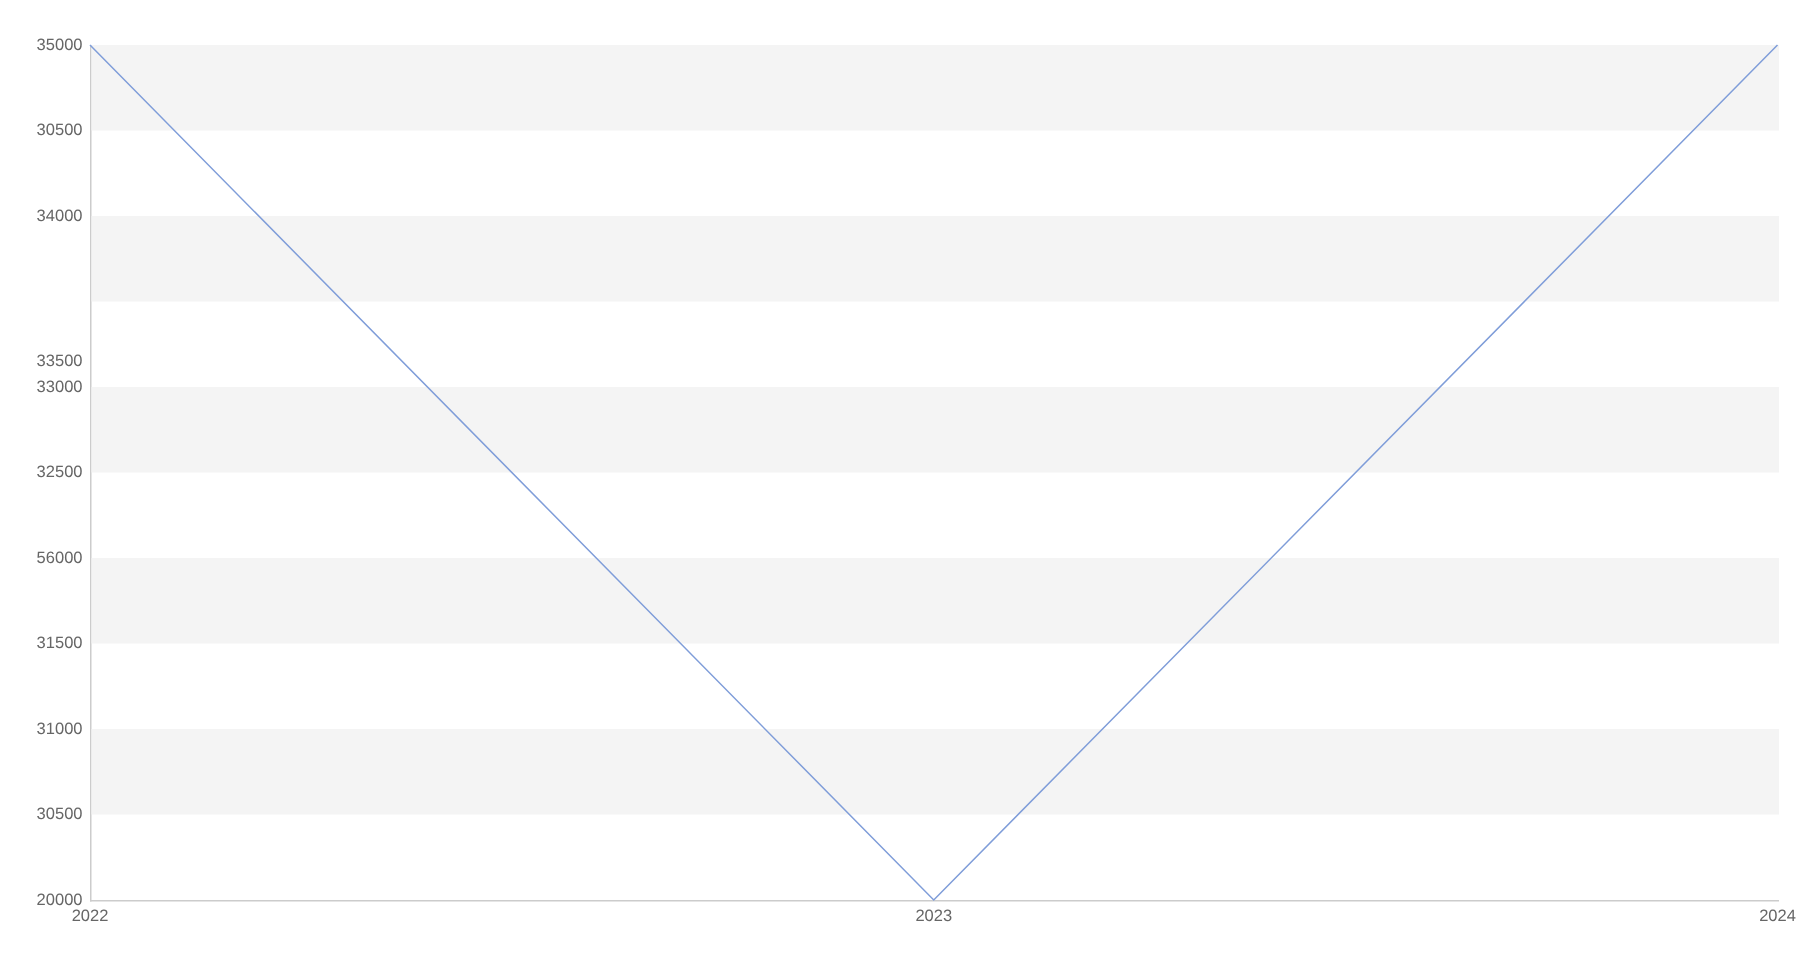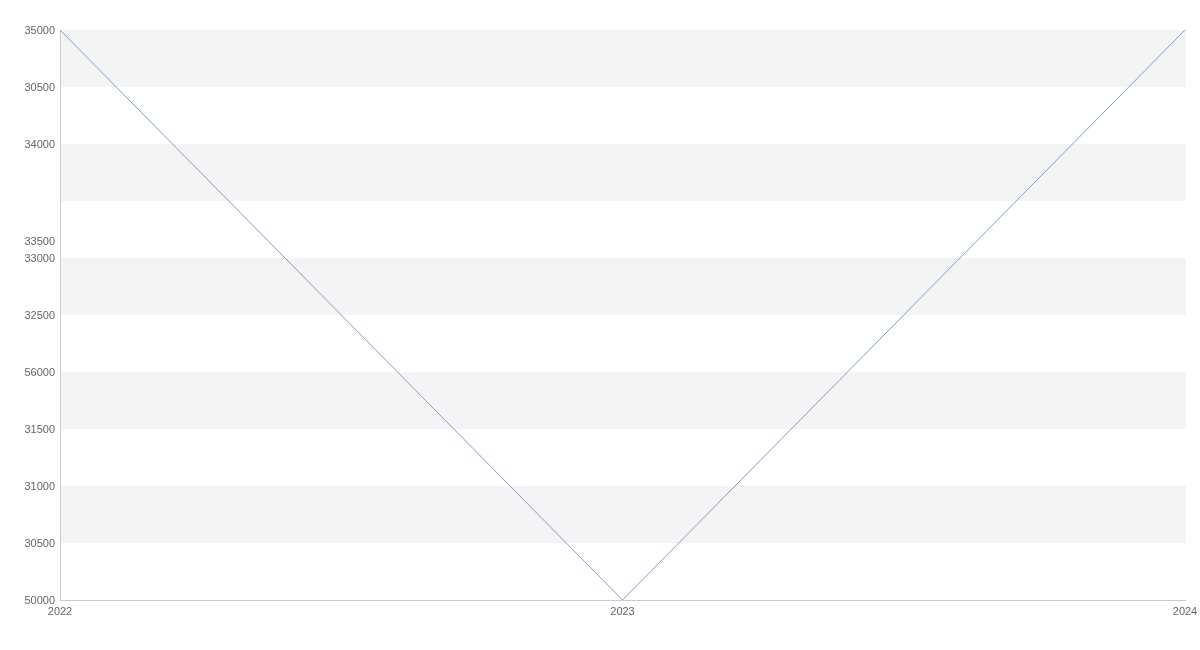--- a/index.html
+++ b/index.html
@@ -79,21 +79,21 @@
       <div class="grid-band" style="top: 342px; height: 57px;"></div>
       <div class="grid-band" style="top: 228px; height: 57px;"></div>
       <div class="grid-band" style="top: 114px; height: 57px;"></div>
       <div class="grid-band" style="top: 0px; height: 57px;"></div>
     </div>
 
   <svg class="line-layer">
     <polyline id="series-line" fill="none" stroke-width="1" points="0,0 562.5,570 1125,0" stroke="#7f9dd9"></polyline>
   </svg>
 
-<div class="y-tick-label" style="top: 600px;">50000</div>
+<div class="y-tick-label" style="top: 600px;">20000</div>
     <div class="y-tick-label" style="top: 543px;">30500</div>
     <div class="y-tick-label" style="top: 486px;">31000</div>
     <div class="y-tick-label" style="top: 429px;">31500</div>
     <div class="y-tick-label" style="top: 372px;">56000</div>
     <div class="y-tick-label" style="top: 315px;">32500</div>
     <div class="y-tick-label" style="top: 258px;">33000</div>
     <div class="y-tick-label" style="top: 201px; margin-top: 40px;">33500</div>
     <div class="y-tick-label" style="top: 144px; text-align: right;">34000</div>
     <div class="y-tick-label" style="top: 87px;">30500</div>
     <div class="y-tick-label" style="top: 30px;">35000</div>

